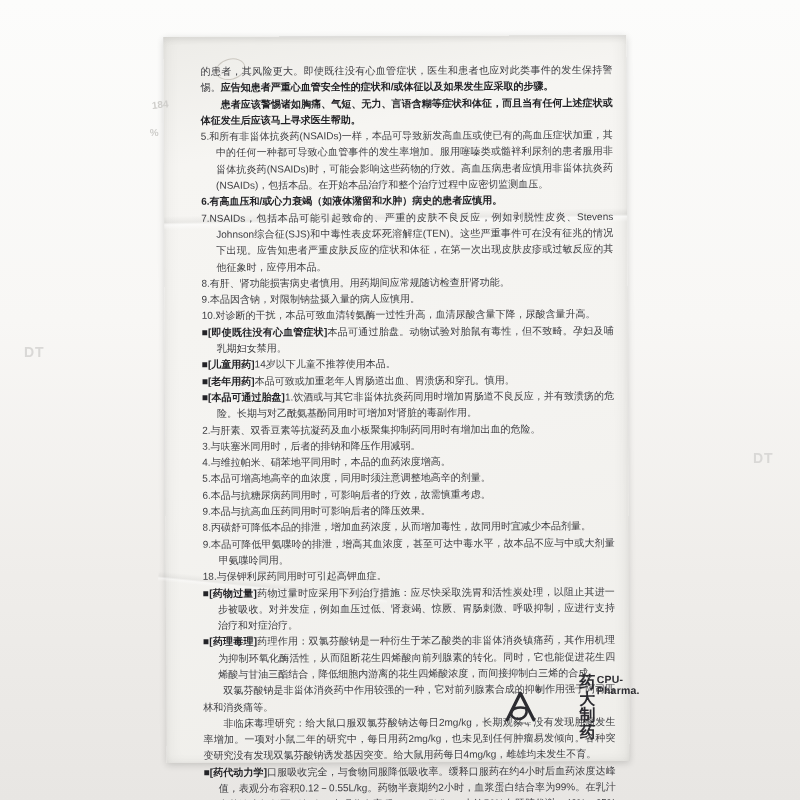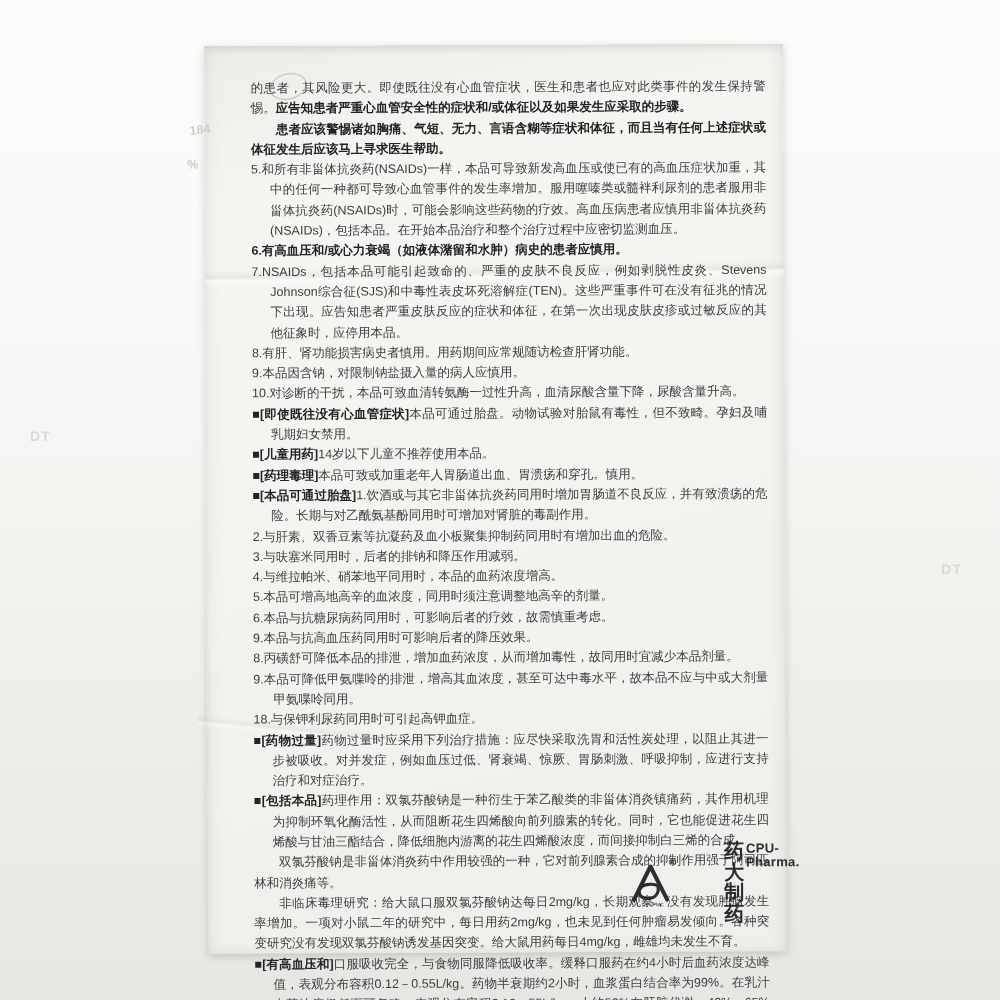--- a/index.html
+++ b/index.html
@@ -7,21 +7,21 @@
   body{
     font-family:"Liberation Sans","DejaVu Sans",sans-serif;
     background:#fff;
   }
   .photo{
     position:relative; width:800px; height:800px;
     background:linear-gradient(180deg,#fcfcfb 0%,#f8f7f5 40%,#efedea 72%,#e8e6e3 100%);
     overflow:hidden;
   }
   .watermark{
-    position:absolute; color:#d9d8d6; font-weight:bold; font-size:11px;
+    position:absolute; color:#d9d8d6; font-weight:bold; font-size:14px;
     letter-spacing:1px; user-select:none;
   }
   .wm-left{ left:24px; top:344px; }
   .wm-right{ left:753px; top:450px; }
   .paper{
     position:absolute; left:165px; top:36px; width:463px; height:726px;
     background:linear-gradient(168deg,#edece8 0%,#f6f5f2 16%,#f4f3f0 55%,#efeeea 100%);
     transform:rotate(-0.25deg);
     box-shadow:0 2px 7px rgba(0,0,0,0.16), inset 0 3px 6px rgba(0,0,0,0.06),
                inset -6px 0 12px rgba(0,0,0,0.045), inset 7px 0 12px rgba(0,0,0,0.03);
@@ -86,36 +86,36 @@
         <p class="continuation"><span>的患者，其风险更大。即使既往没有心血管症状，医生和患者也应对此类事件的发生保持警惕。</span><b>应告知患者严重心血管安全性的症状和/或体征以及如果发生应采取的步骤。</b></p>
         <p class="indented"><b>患者应该警惕诸如胸痛、气短、无力、言语含糊等症状和体征，而且当有任何上述症状或体征发生后应该马上寻求医生帮助。</b></p>
         <p class="item"><span>5.和所有非甾体抗炎药(NSAIDs)一样，本品可导致新发高血压或使已有的高血压症状加重，其中的任何一种都可导致心血管事件的发生率增加。服用噻嗪类或髓袢利尿剂的患者服用非甾体抗炎药(NSAIDs)时，可能会影响这些药物的疗效。高血压病患者应慎用非甾体抗炎药(NSAIDs)，包括本品。在开始本品治疗和整个治疗过程中应密切监测血压。</span></p>
         <p class="item"><b>6.有高血压和/或心力衰竭（如液体潴留和水肿）病史的患者应慎用。</b></p>
         <p class="item"><span>7.NSAIDs，包括本品可能引起致命的、严重的皮肤不良反应，例如剥脱性皮炎、Stevens Johnson综合征(SJS)和中毒性表皮坏死溶解症(TEN)。这些严重事件可在没有征兆的情况下出现。应告知患者严重皮肤反应的症状和体征，在第一次出现皮肤皮疹或过敏反应的其他征象时，应停用本品。</span></p>
         <p class="item"><span>8.有肝、肾功能损害病史者慎用。用药期间应常规随访检查肝肾功能。</span></p>
         <p class="item"><span>9.本品因含钠，对限制钠盐摄入量的病人应慎用。</span></p>
         <p class="item"><span>10.对诊断的干扰，本品可致血清转氨酶一过性升高，血清尿酸含量下降，尿酸含量升高。</span></p>
         <p class="header"><b>■[即使既往没有心血管症状]</b><span>本品可通过胎盘。动物试验对胎鼠有毒性，但不致畸。孕妇及哺乳期妇女禁用。</span></p>
         <p class="header"><b>■[儿童用药]</b><span>14岁以下儿童不推荐使用本品。</span></p>
-        <p class="header"><b>■[药理毒理]</b><span>本品可致或加重老年人胃肠道出血、胃溃疡和穿孔。慎用。</span></p>
+        <p class="header"><b>■[老年用药]</b><span>本品可致或加重老年人胃肠道出血、胃溃疡和穿孔。慎用。</span></p>
         <p class="header"><b>■[本品可通过胎盘]</b><span>1.饮酒或与其它非甾体抗炎药同用时增加胃肠道不良反应，并有致溃疡的危险。长期与对乙酰氨基酚同用时可增加对肾脏的毒副作用。</span></p>
         <p class="subitem"><span>2.与肝素、双香豆素等抗凝药及血小板聚集抑制药同用时有增加出血的危险。</span></p>
         <p class="subitem"><span>3.与呋塞米同用时，后者的排钠和降压作用减弱。</span></p>
         <p class="subitem"><span>4.与维拉帕米、硝苯地平同用时，本品的血药浓度增高。</span></p>
         <p class="subitem"><span>5.本品可增高地高辛的血浓度，同用时须注意调整地高辛的剂量。</span></p>
         <p class="subitem"><span>6.本品与抗糖尿病药同用时，可影响后者的疗效，故需慎重考虑。</span></p>
         <p class="subitem"><span>9.本品与抗高血压药同用时可影响后者的降压效果。</span></p>
         <p class="subitem"><span>8.丙磺舒可降低本品的排泄，增加血药浓度，从而增加毒性，故同用时宜减少本品剂量。</span></p>
         <p class="subitem"><span>9.本品可降低甲氨喋呤的排泄，增高其血浓度，甚至可达中毒水平，故本品不应与中或大剂量甲氨喋呤同用。</span></p>
         <p class="subitem"><span>18.与保钾利尿药同用时可引起高钾血症。</span></p>
         <p class="header"><b>■[药物过量]</b><span>药物过量时应采用下列治疗措施：应尽快采取洗胃和活性炭处理，以阻止其进一步被吸收。对并发症，例如血压过低、肾衰竭、惊厥、胃肠刺激、呼吸抑制，应进行支持治疗和对症治疗。</span></p>
-        <p class="header"><b>■[包括本品]</b><span>药理作用：双氯芬酸钠是一种衍生于苯乙酸类的非甾体消炎镇痛药，其作用机理为抑制环氧化酶活性，从而阻断花生四烯酸向前列腺素的转化。同时，它也能促进花生四烯酸与甘油三酯结合，降低细胞内游离的花生四烯酸浓度，而间接抑制白三烯的合成。</span></p>
+        <p class="header"><b>■[药理毒理]</b><span>药理作用：双氯芬酸钠是一种衍生于苯乙酸类的非甾体消炎镇痛药，其作用机理为抑制环氧化酶活性，从而阻断花生四烯酸向前列腺素的转化。同时，它也能促进花生四烯酸与甘油三酯结合，降低细胞内游离的花生四烯酸浓度，而间接抑制白三烯的合成。</span></p>
         <p class="indented"><span>双氯芬酸钠是非甾体消炎药中作用较强的一种，它对前列腺素合成的抑制作用强于阿司匹林和消炎痛等。</span></p>
         <p class="indented"><span>非临床毒理研究：给大鼠口服双氯芬酸钠达每日2mg/kg，长期观察，没有发现肿瘤发生率增加。一项对小鼠二年的研究中，每日用药2mg/kg，也未见到任何肿瘤易发倾向。各种突变研究没有发现双氯芬酸钠诱发基因突变。给大鼠用药每日4mg/kg，雌雄均未发生不育。</span></p>
-        <p class="header"><b>■[有高血压和]</b><span>口服吸收完全，与食物同服降低吸收率。缓释口服药在约4小时后血药浓度达峰值，表观分布容积0.12－0.55L/kg。药物半衰期约2小时，血浆蛋白结合率为99%。在乳汁中药浓度极低而可忽略。表观分布容积0.12－55L/kg。大约50%在肝脏代谢，40%－65%从肾排出，35%从胆汁、粪便排出。长期应用无蓄积作用。</span></p>
+        <p class="header"><b>■[药代动力学]</b><span>口服吸收完全，与食物同服降低吸收率。缓释口服药在约4小时后血药浓度达峰值，表观分布容积0.12－0.55L/kg。药物半衰期约2小时，血浆蛋白结合率为99%。在乳汁中药浓度极低而可忽略。表观分布容积0.12－55L/kg。大约50%在肝脏代谢，40%－65%从肾排出，35%从胆汁、粪便排出。长期应用无蓄积作用。</span></p>
       </div>
 
     <div class="logo">
       <span class="logo-mark">
         <svg width="38" height="38" viewBox="0 0 40 40">
           <g fill="none" stroke="#2c2c31" stroke-width="3.4" stroke-linecap="round" stroke-linejoin="round">
             <path d="M5 33 L19 5 L33 33"></path>
             <path d="M25 21 C27 27 23 32 17 32 C11 32 8 28 10 24 C12 20 19 19 25 21 Z" stroke-width="2.6"></path>
           </g>
           <text x="12" y="38.5" font-size="4.2" font-family="Liberation Sans, sans-serif" fill="#2c2c31">CPUPMC</text>

